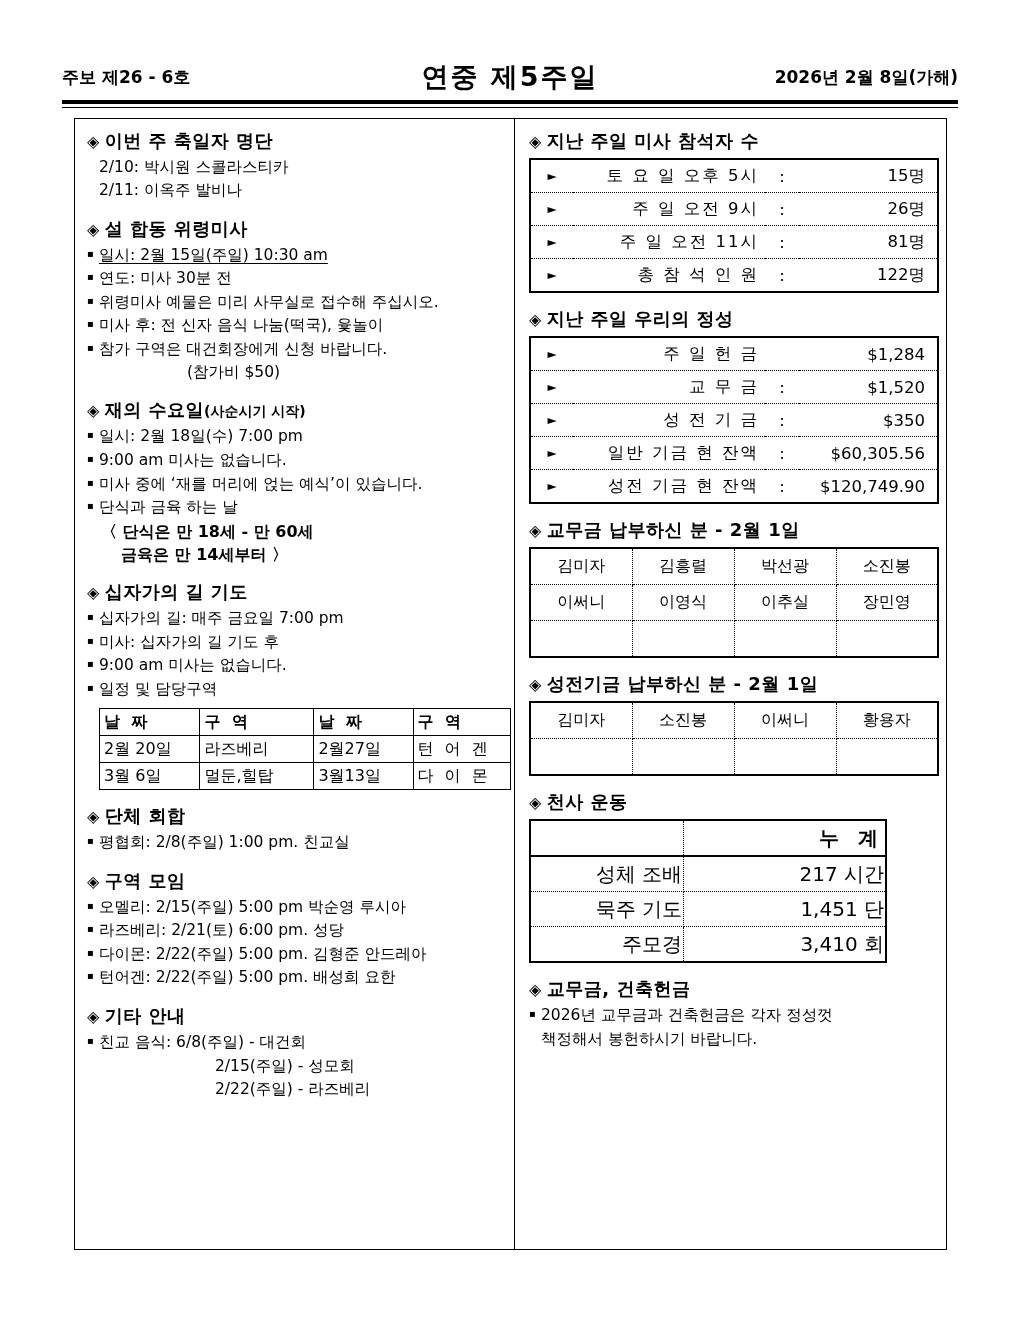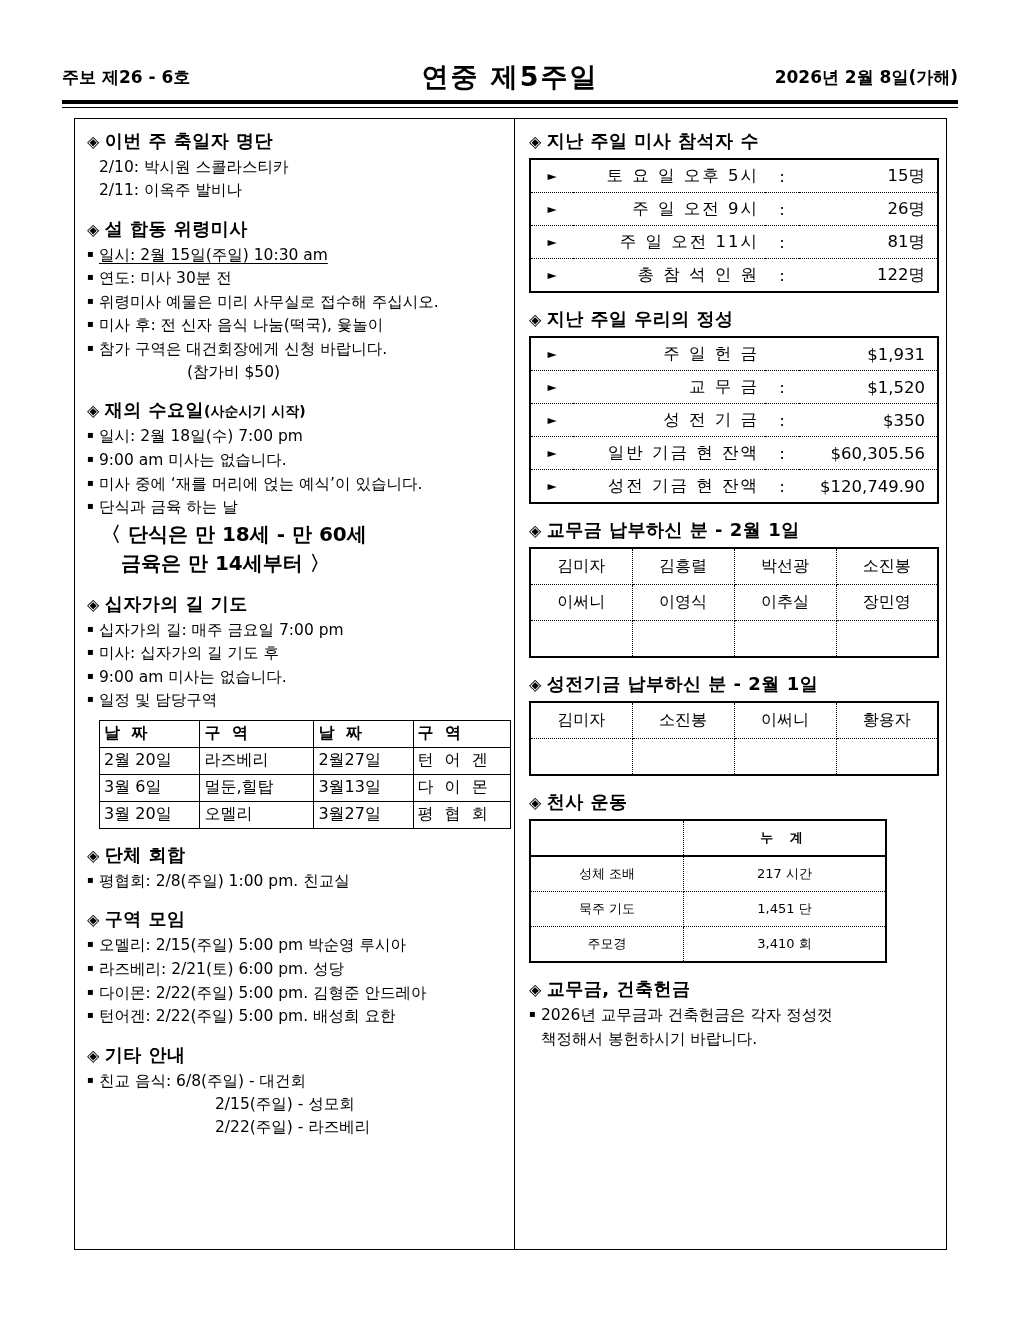--- a/index.html
+++ b/index.html
@@ -139,21 +139,21 @@
     padding-left: 100px;
     white-space: nowrap;
   }
   .indent2 {
     font-size: 15.5px;
     line-height: 1.5;
     padding-left: 128px;
     white-space: nowrap;
   }
   .angle {
-    font-size: 20px;
+    font-size: 16px;
     font-weight: bold;
     line-height: 1.45;
     padding-left: 14px;
     white-space: nowrap;
   }
   .angle.i2 { padding-left: 34px; }
 
   
   table { border-collapse: collapse; }
 
@@ -213,22 +213,22 @@
   .nametbl td:last-child { border-right: none; }
   .nametbl tr:last-child td { border-bottom: none; }
 
   
   #angel-table {
     width: 358px;
     border: 2px solid #000;
     margin: 5px 0 0 0;
   }
   #angel-table td {
-    font-size: 13px;
-    text-align: center;
+    font-size: 20px;
+    text-align: right;
     height: 32px;
     border-right: 1px dotted #000;
     border-bottom: 1px dotted #000;
     white-space: nowrap;
   }
   #angel-table td:last-child { border-right: none; }
   #angel-table tr:last-child td { border-bottom: none; }
   #angel-table tr.hdr td {
     font-weight: bold;
     letter-spacing: 6px;
@@ -354,26 +354,20 @@
           <td class="c1">라즈베리</td>
           <td class="c2">2월27일</td>
           <td class="c3">턴 어 겐</td>
         </tr>
         <tr>
           <td class="c0">3월  6일</td>
           <td class="c1">멀둔,힐탑</td>
           <td class="c2">3월13일</td>
           <td class="c3">다 이 몬</td>
         </tr>
-        <tr>
-          <td class="c0">3월 20일</td>
-          <td class="c1">오멜리</td>
-          <td class="c2">3월27일</td>
-          <td class="c3">평 협 회</td>
-        </tr>
       </tbody>
         </table>
     </div>
 
     <div class="sect">
       <div class="head">
         <span class="dia">◈</span>
         <span>단체 회합</span>
       </div>
       <div class="bul">
@@ -461,21 +455,21 @@
       <div class="head">
         <span class="dia">◈</span>
         <span>지난 주일 우리의 정성</span>
       </div>
       <table class="arrtbl">
         <tbody>
             <tr>
           <td class="ar">►</td>
           <td class="lb sp2">주   일   헌   금</td>
           <td class="co"></td>
-          <td class="vl">$1,931</td>
+          <td class="vl">$1,284</td>
         </tr>
         <tr>
           <td class="ar">►</td>
           <td class="lb sp2">교     무     금</td>
           <td class="co">:</td>
           <td class="vl">$1,520</td>
         </tr>
         <tr>
           <td class="ar">►</td>
           <td class="lb sp2">성   전   기   금</td>

